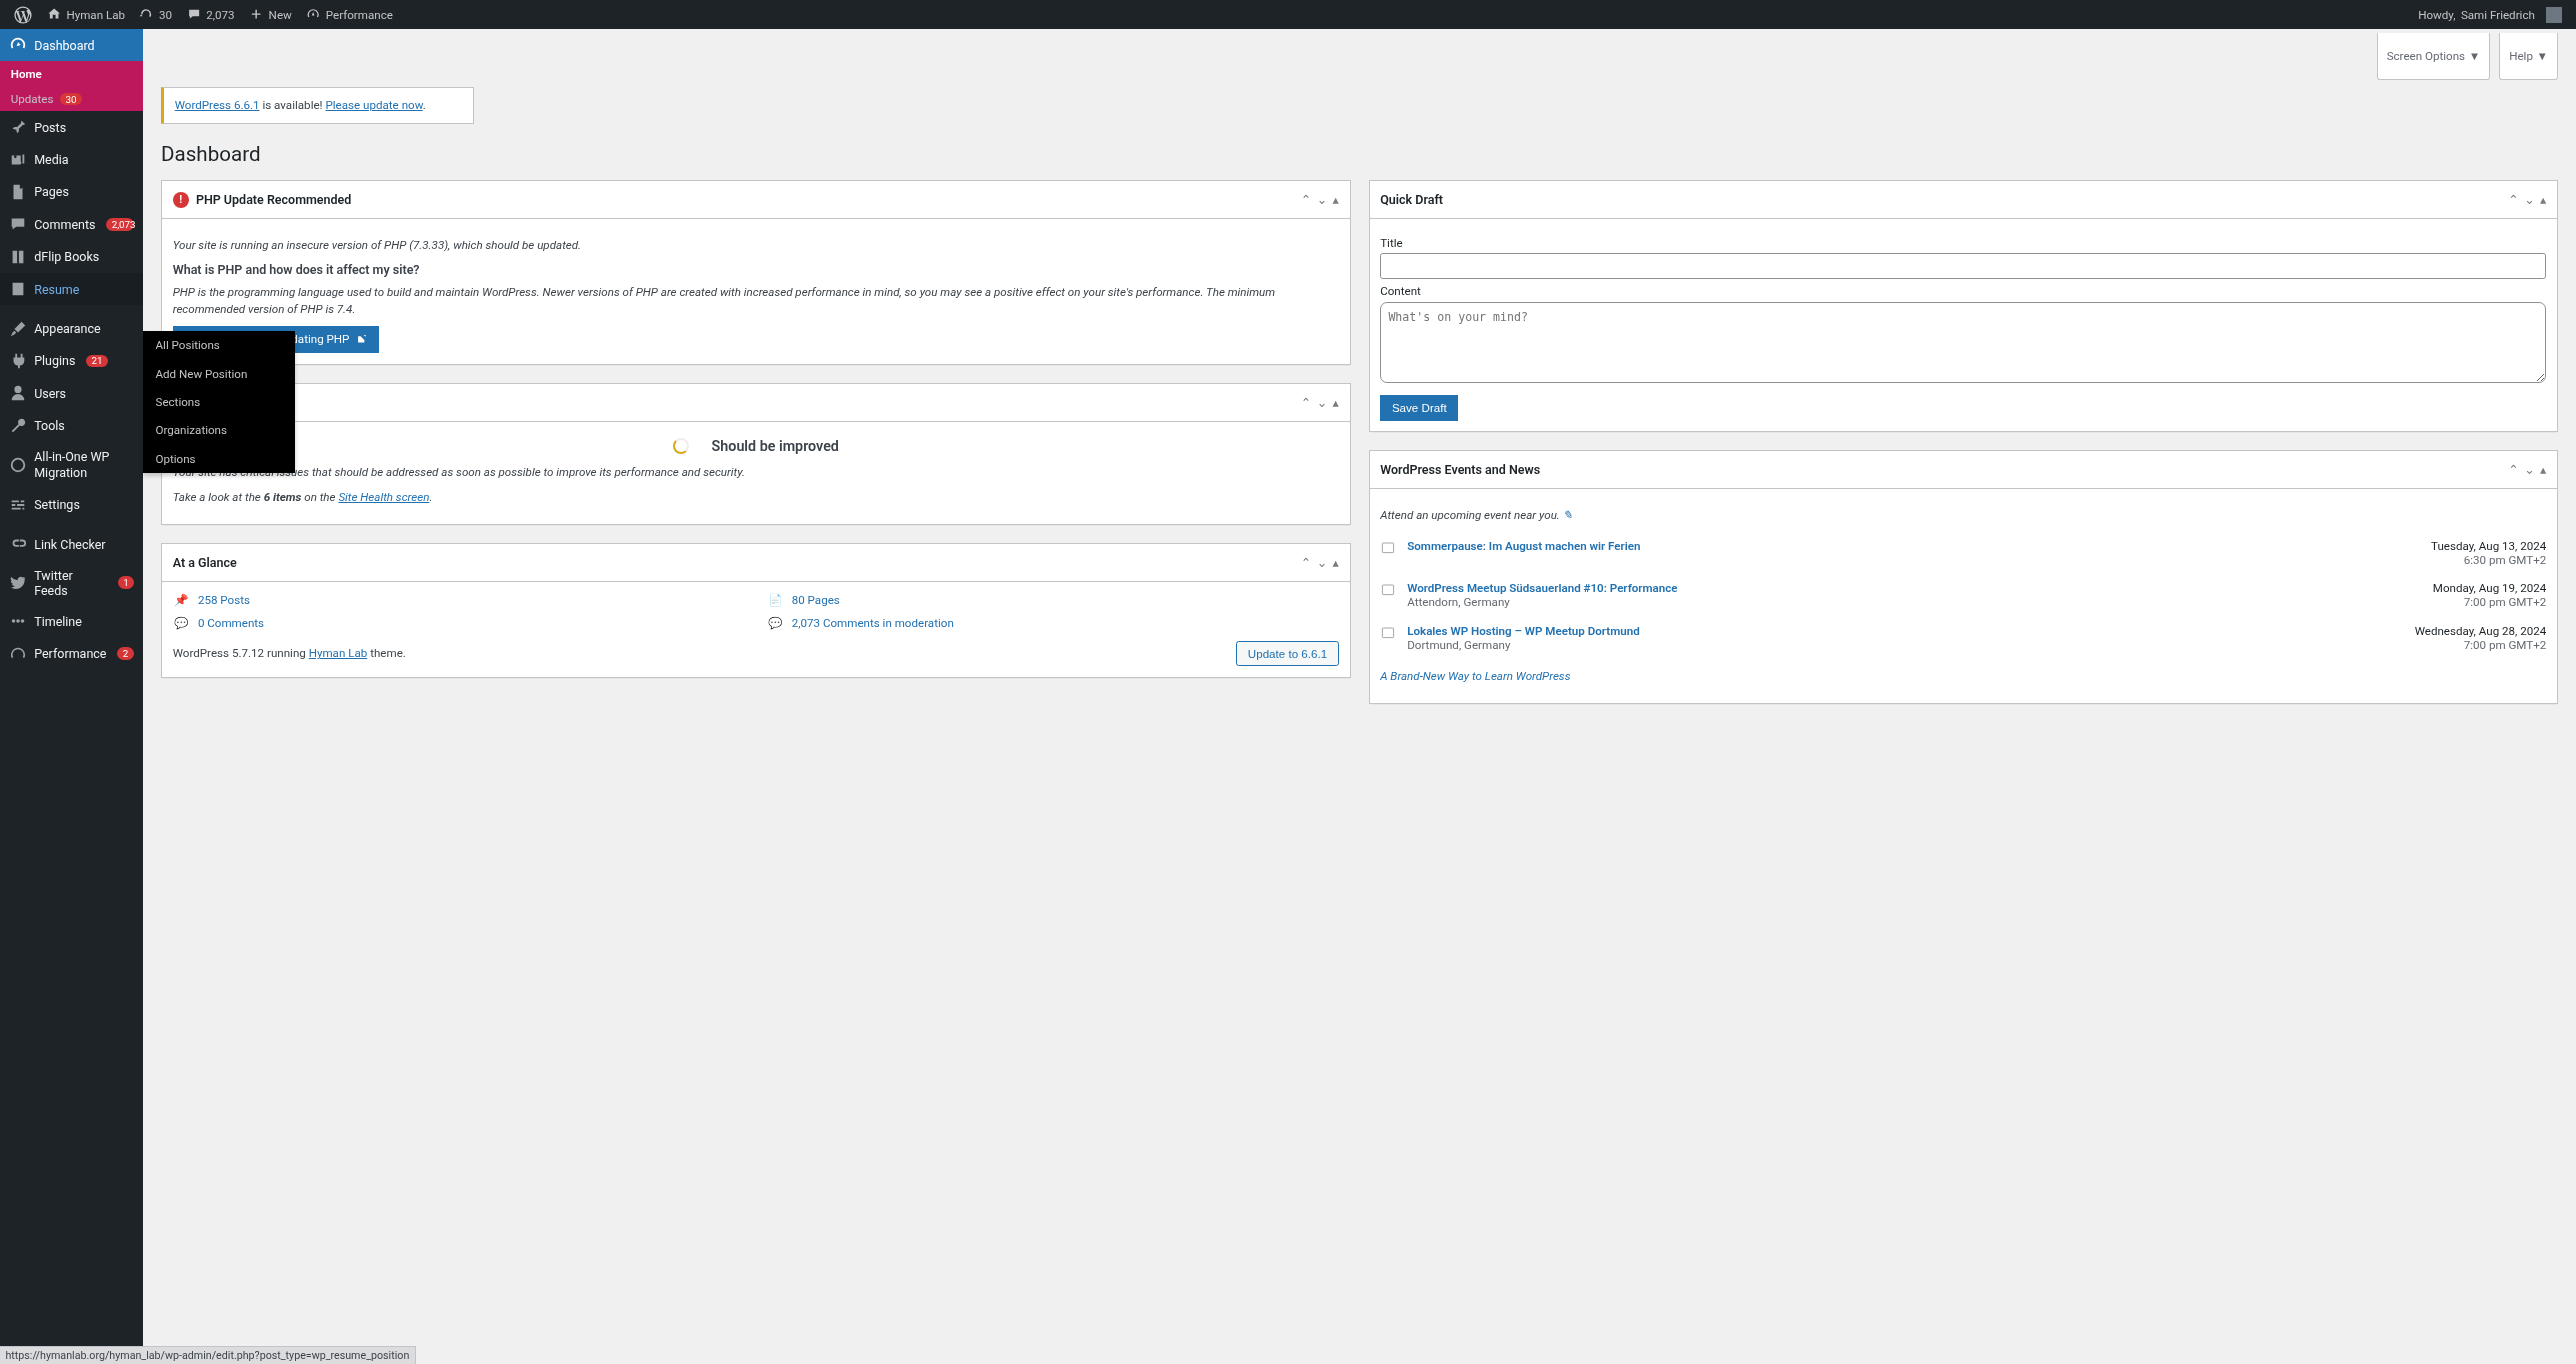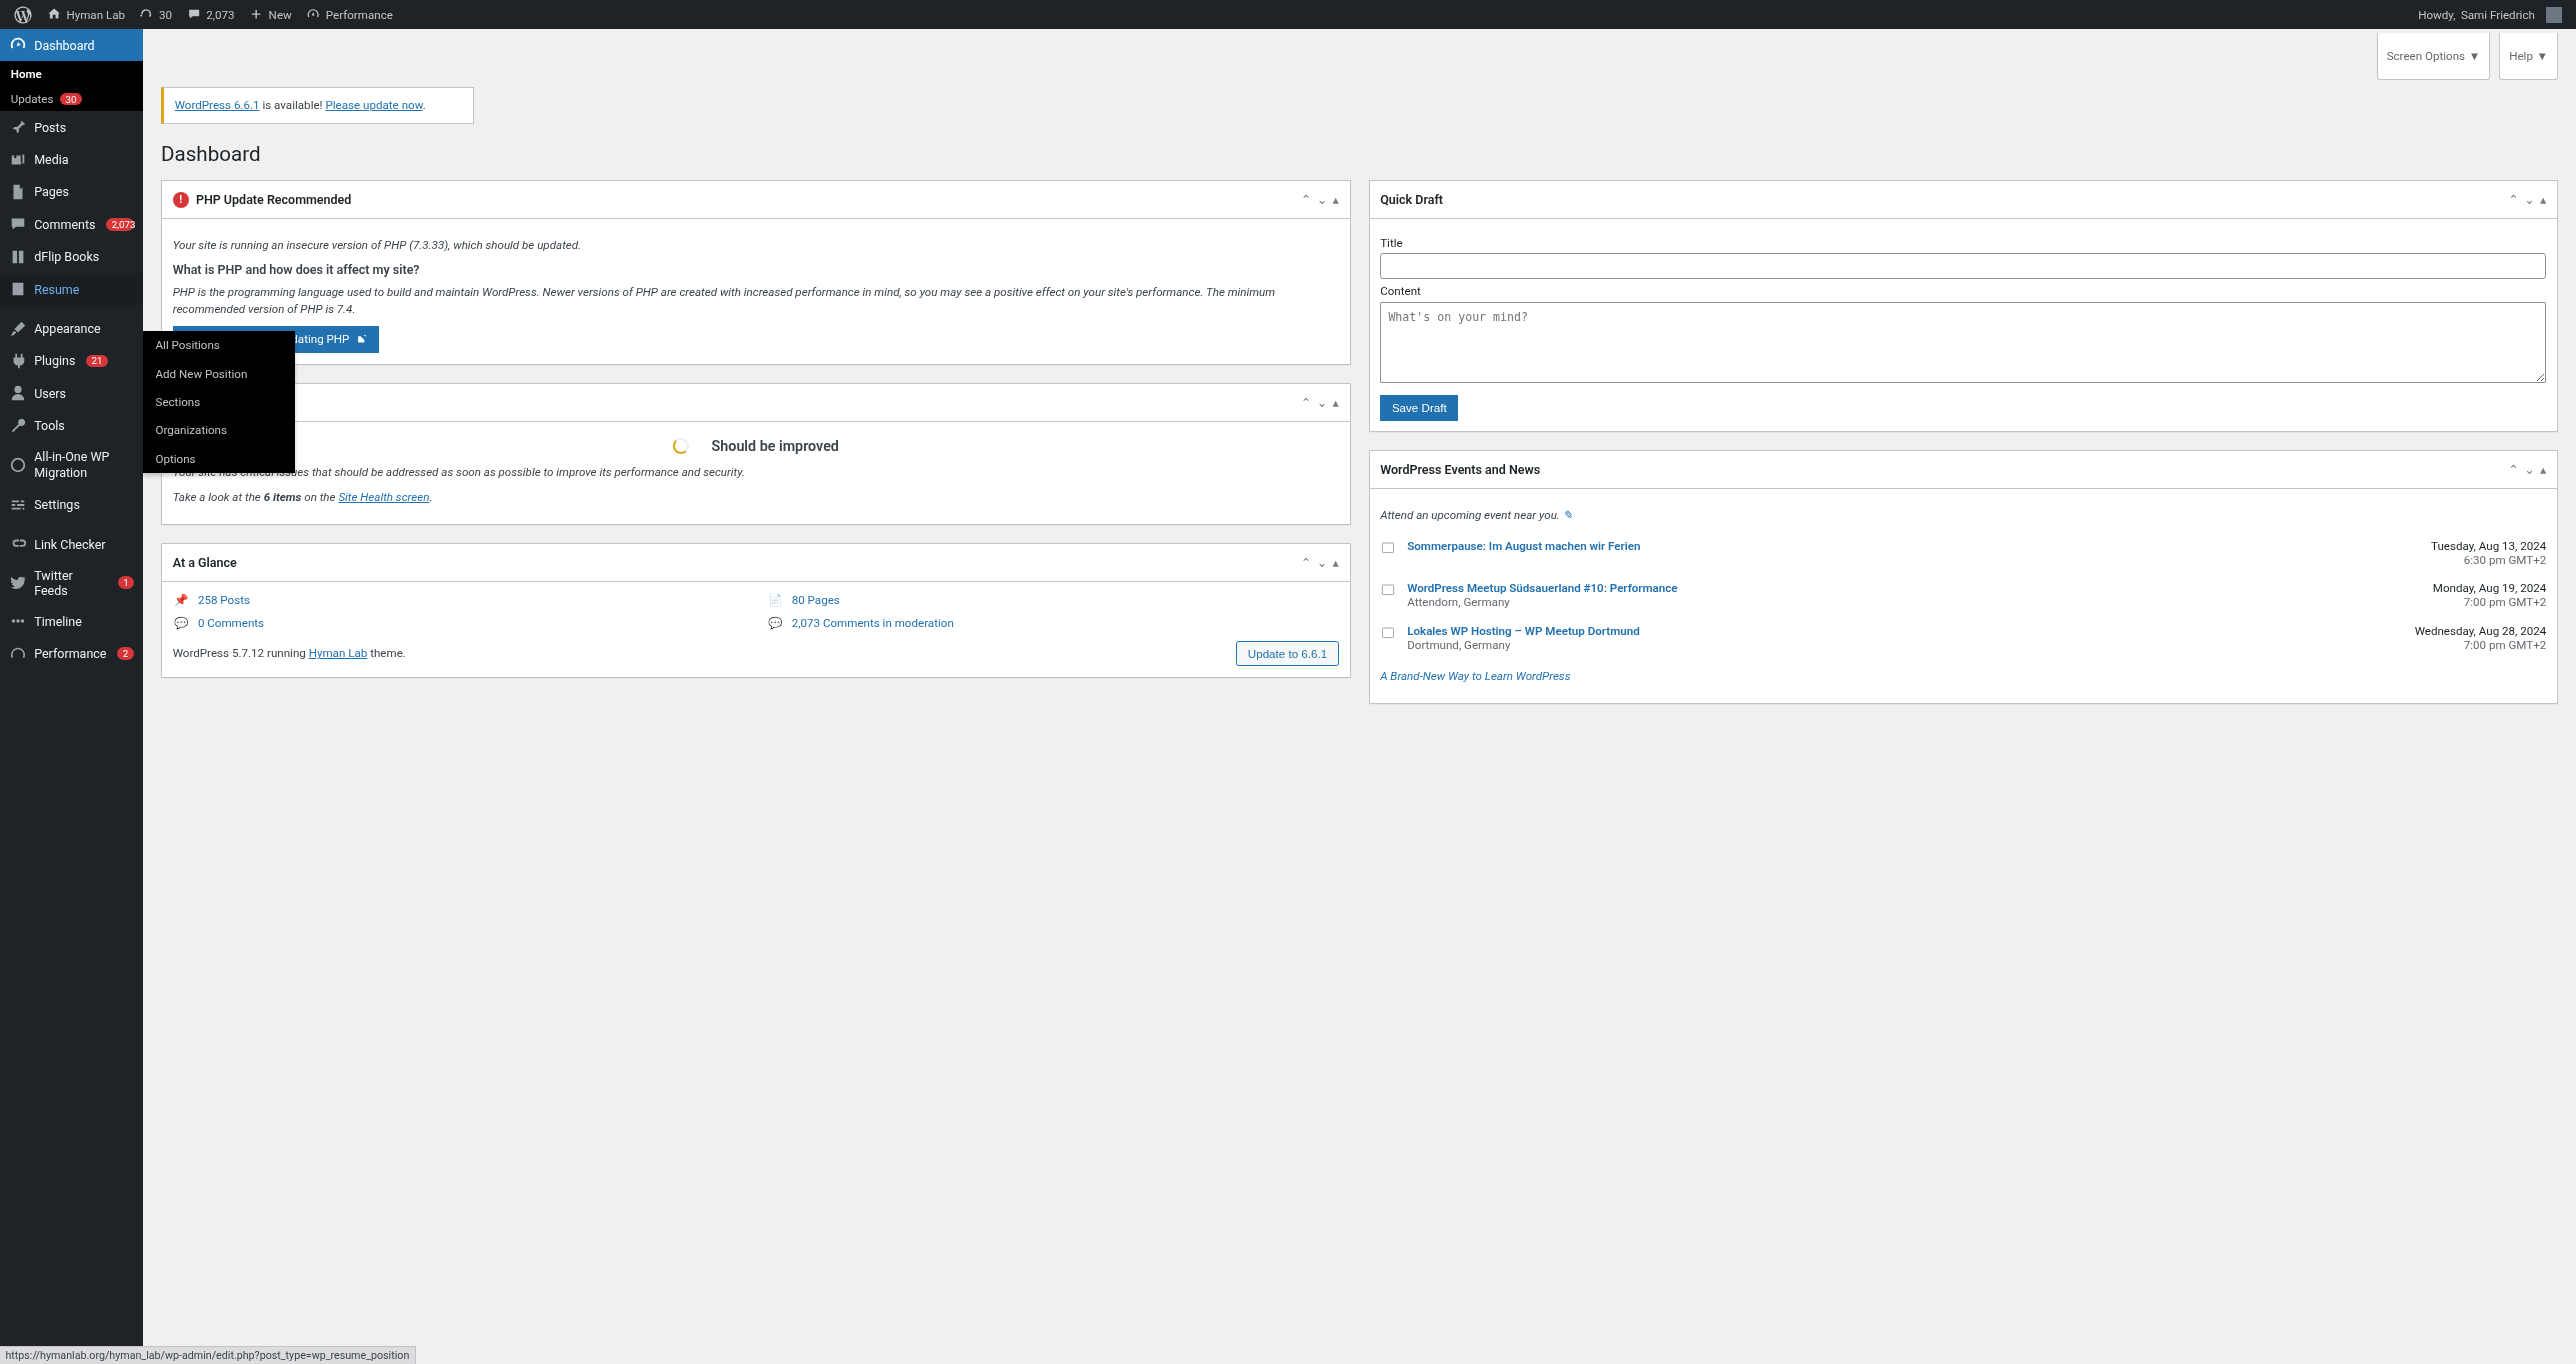--- a/index.html
+++ b/index.html
@@ -18,21 +18,21 @@
 .sidebar { width: 143px; background: #1d2327; color: #f0f0f1; font-size: 12.5px; position: relative; }
 .main { flex: 1; padding: 0 18px 18px 18px; overflow-y: auto; position: relative; }
 
 
 .menu-item { display: flex; align-items: center; gap: 7.2px; padding: 7.2px 9px; color: #f0f0f1; cursor: pointer; position: relative; }
 .menu-item.current { background: #2271b1; color: #fff; }
 .menu-item.current::after { content: ""; position: absolute; right: -7.2px; top: 50%; transform: translateY(-50%); border: 7.2px solid transparent; border-right-color: #f0f0f1; }
 .menu-item.hover { color: #72aee6; }
 .menu-item .mi-icon { width: 18px; height: 18px; display: flex; align-items: center; justify-content: center; color: rgba(240,246,252,.6); }
 .menu-item.current .mi-icon { color: #fff; }
-.submenu { background: #000000; }
+.submenu { background: #be185d; }
 .submenu .sub-item { padding: 5.4px 10.7px; color: #c3c4c7; cursor: pointer; font-size: 11.6px; }
 .submenu .sub-item.current { color: #fff; font-weight: 600; }
 .count-badge { background: #d63638; color: #fff; font-size: 9.8px; border-radius: 8px; padding: 0.9px 5.4px; margin-left: 3.6px; min-width: 16px; text-align: center; display: inline-block; }
 
 
 .flyout { position: absolute; left: 143px; background: #000000; min-width: 152px; z-index: 100; box-shadow: 0 2.7px 4.5px rgba(0,0,0,.2); }
 .flyout .fly-item { padding: 7.2px 12.5px; color: #c3c4c7; cursor: pointer; font-size: 11.6px; }
 
 
 .screen-meta { display: flex; justify-content: flex-end; gap: 9px; padding: 3.6px 0 0 0; }
@@ -65,21 +65,21 @@
 
 
 .glance-grid { display: grid; grid-template-columns: 1fr 1fr; gap: 9px 21.5px; margin-bottom: 10.7px; }
 .glance-item { display: flex; align-items: center; gap: 7.2px; color: #2271b1; }
 .glance-item .gi-icon { color: #646970; width: 18px; text-align: center; }
 .glance-footer { display: flex; justify-content: space-between; align-items: center; margin-top: 7.2px; }
 
 
 .field-label { display: block; margin: 5.4px 0 3.6px; color: #1d2327; }
 .qd-input { width: 100%; padding: 5.4px 7.2px; border: 0.9px solid #8c8f94; border-radius: 2.7px; font-size: 11.6px; background: #fff; }
-.qd-textarea { width: 100%; height: 81px; padding: 7.2px; border: 0.9px solid #8c8f94; border-radius: 1px; font-size: 11.6px; resize: vertical; }
+.qd-textarea { width: 100%; height: 81px; padding: 7.2px; border: 0.9px solid #8c8f94; border-radius: 7px; font-size: 11.6px; resize: vertical; }
 
 
 .event-item { display: flex; gap: 9px; padding: 7.2px 0; }
 .event-icon { width: 18px; color: #8c8f94; }
 .event-body { flex: 1; }
 .event-title { color: #2271b1; font-weight: 600; display: block; text-decoration: none; }
 .event-loc { color: #646970; }
 .event-date { text-align: right; color: #1d2327; white-space: nowrap; }
 .event-time { color: #646970; }
 

